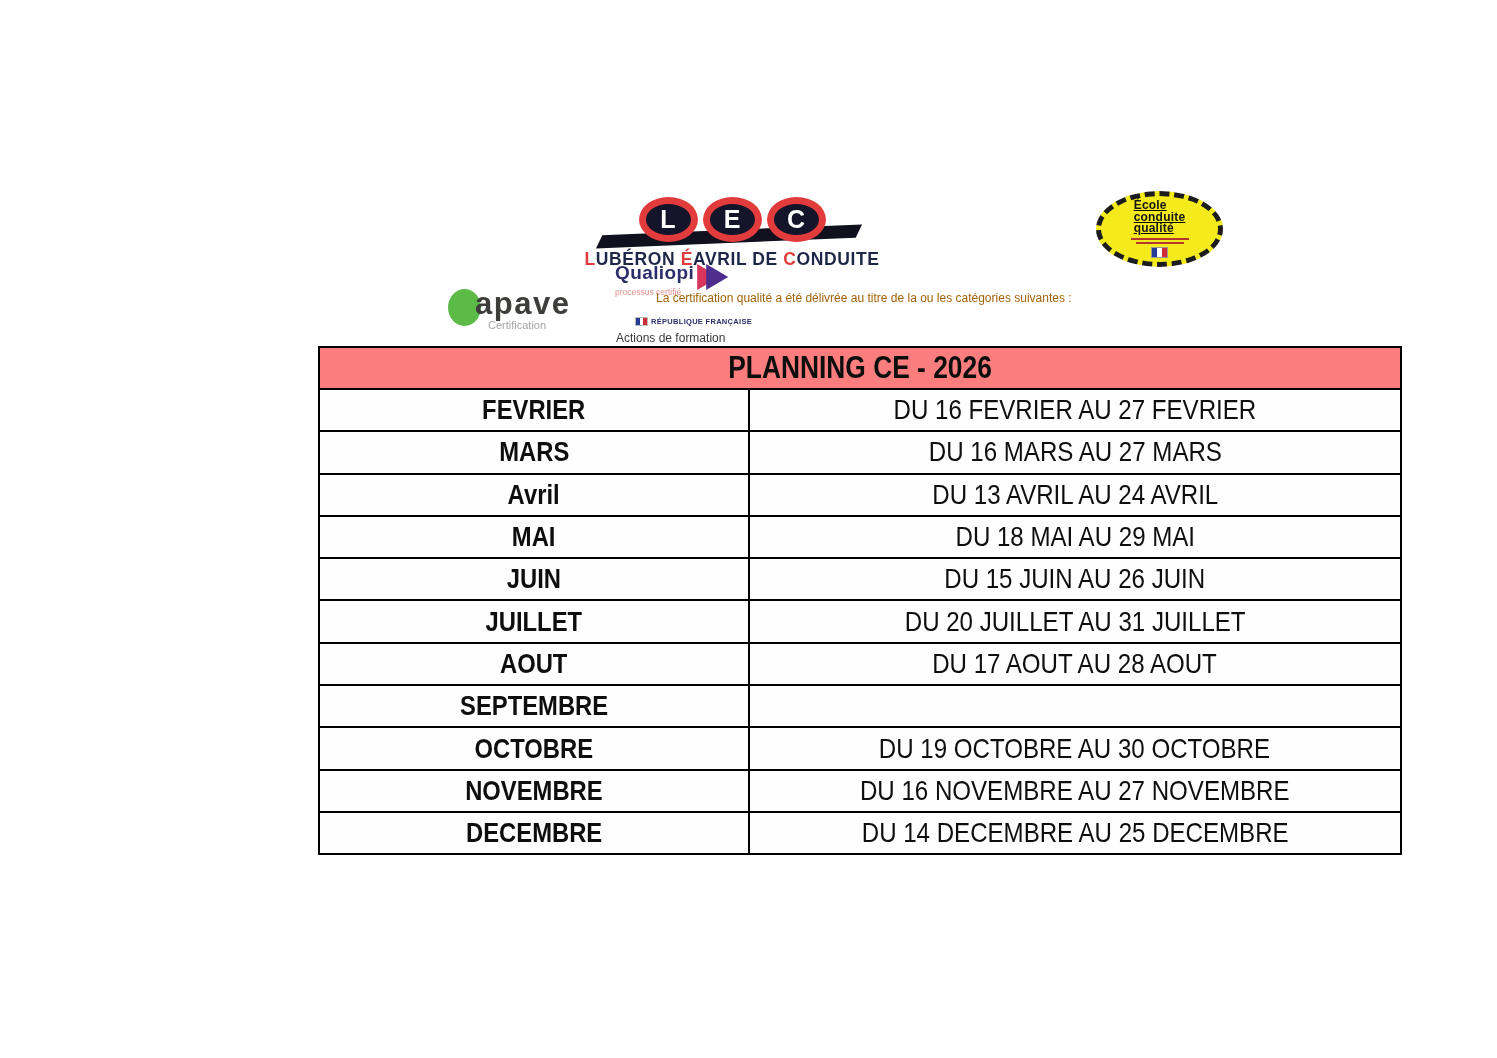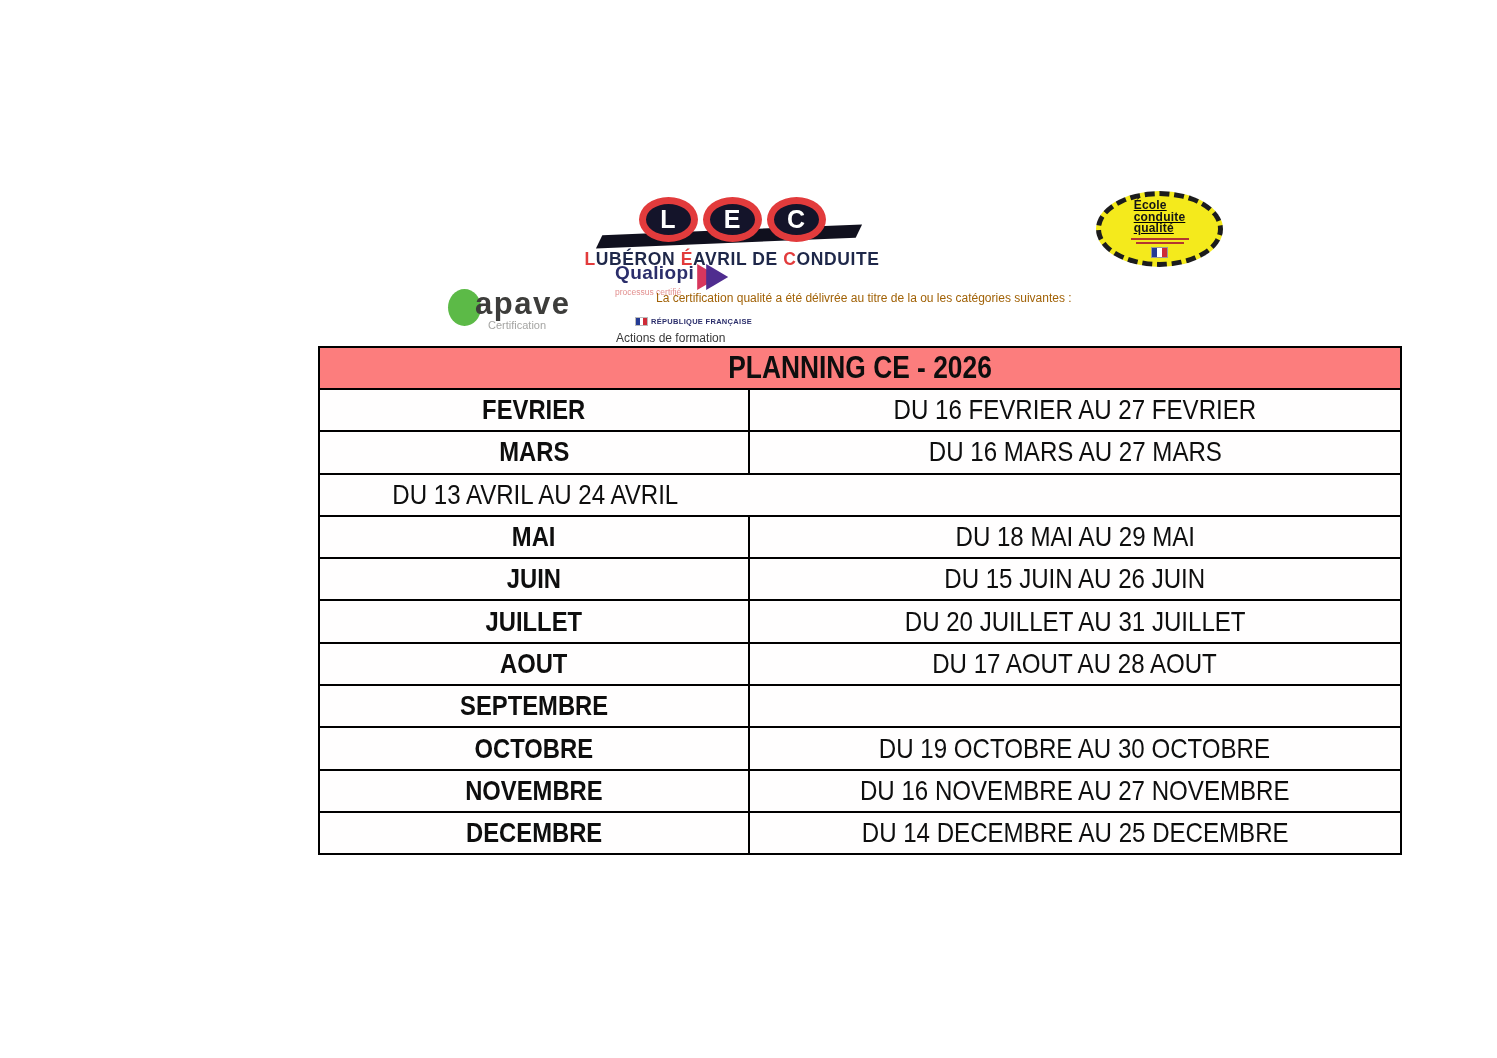--- a/index.html
+++ b/index.html
@@ -160,20 +160,23 @@
   <div class="t-row">
     <div class="t-cell month">
             <span class="cond">MARS</span>
           </div>
     <div class="t-cell period">
             <span class="cond-light">DU 16 MARS AU 27 MARS</span>
           </div>
   </div>
 
   <div class="t-row">
+    <div class="t-cell month">
+            <span class="cond">Avril</span>
+          </div>
     <div class="t-cell period">
             <span class="cond-light">DU 13 AVRIL AU 24 AVRIL</span>
           </div>
   </div>
 
   <div class="t-row">
     <div class="t-cell month">
             <span class="cond">MAI</span>
           </div>
     <div class="t-cell period">

